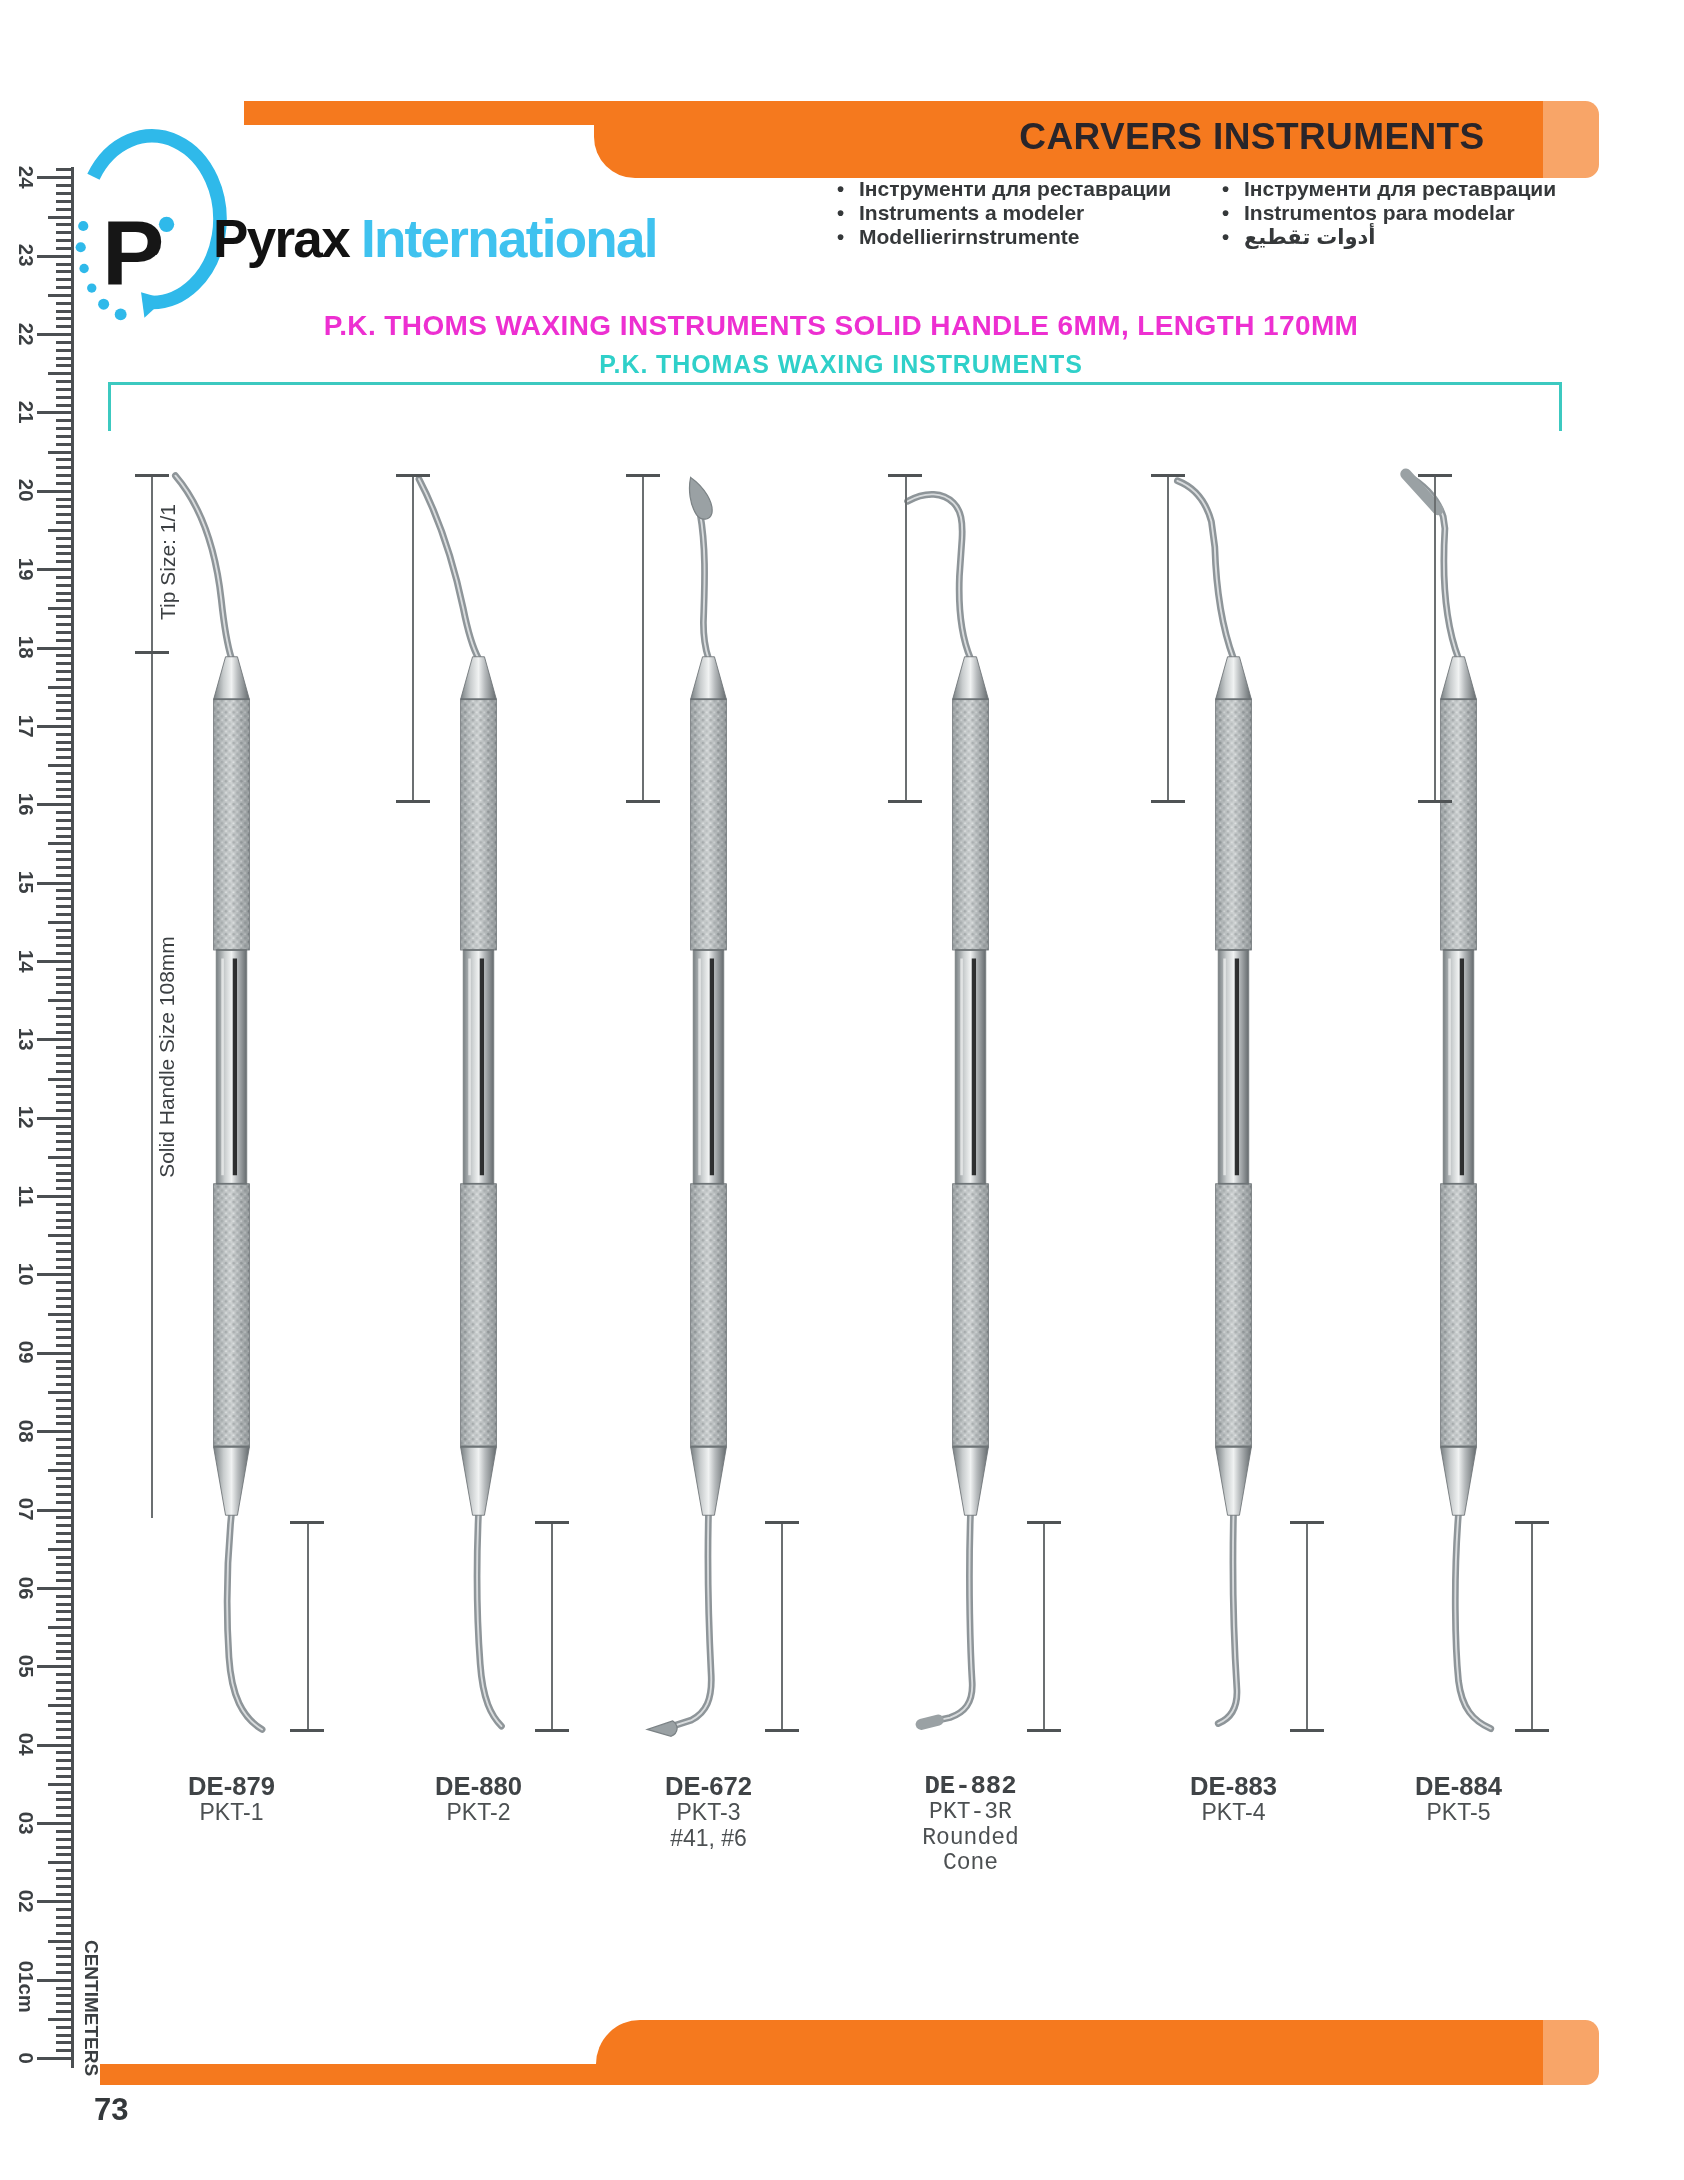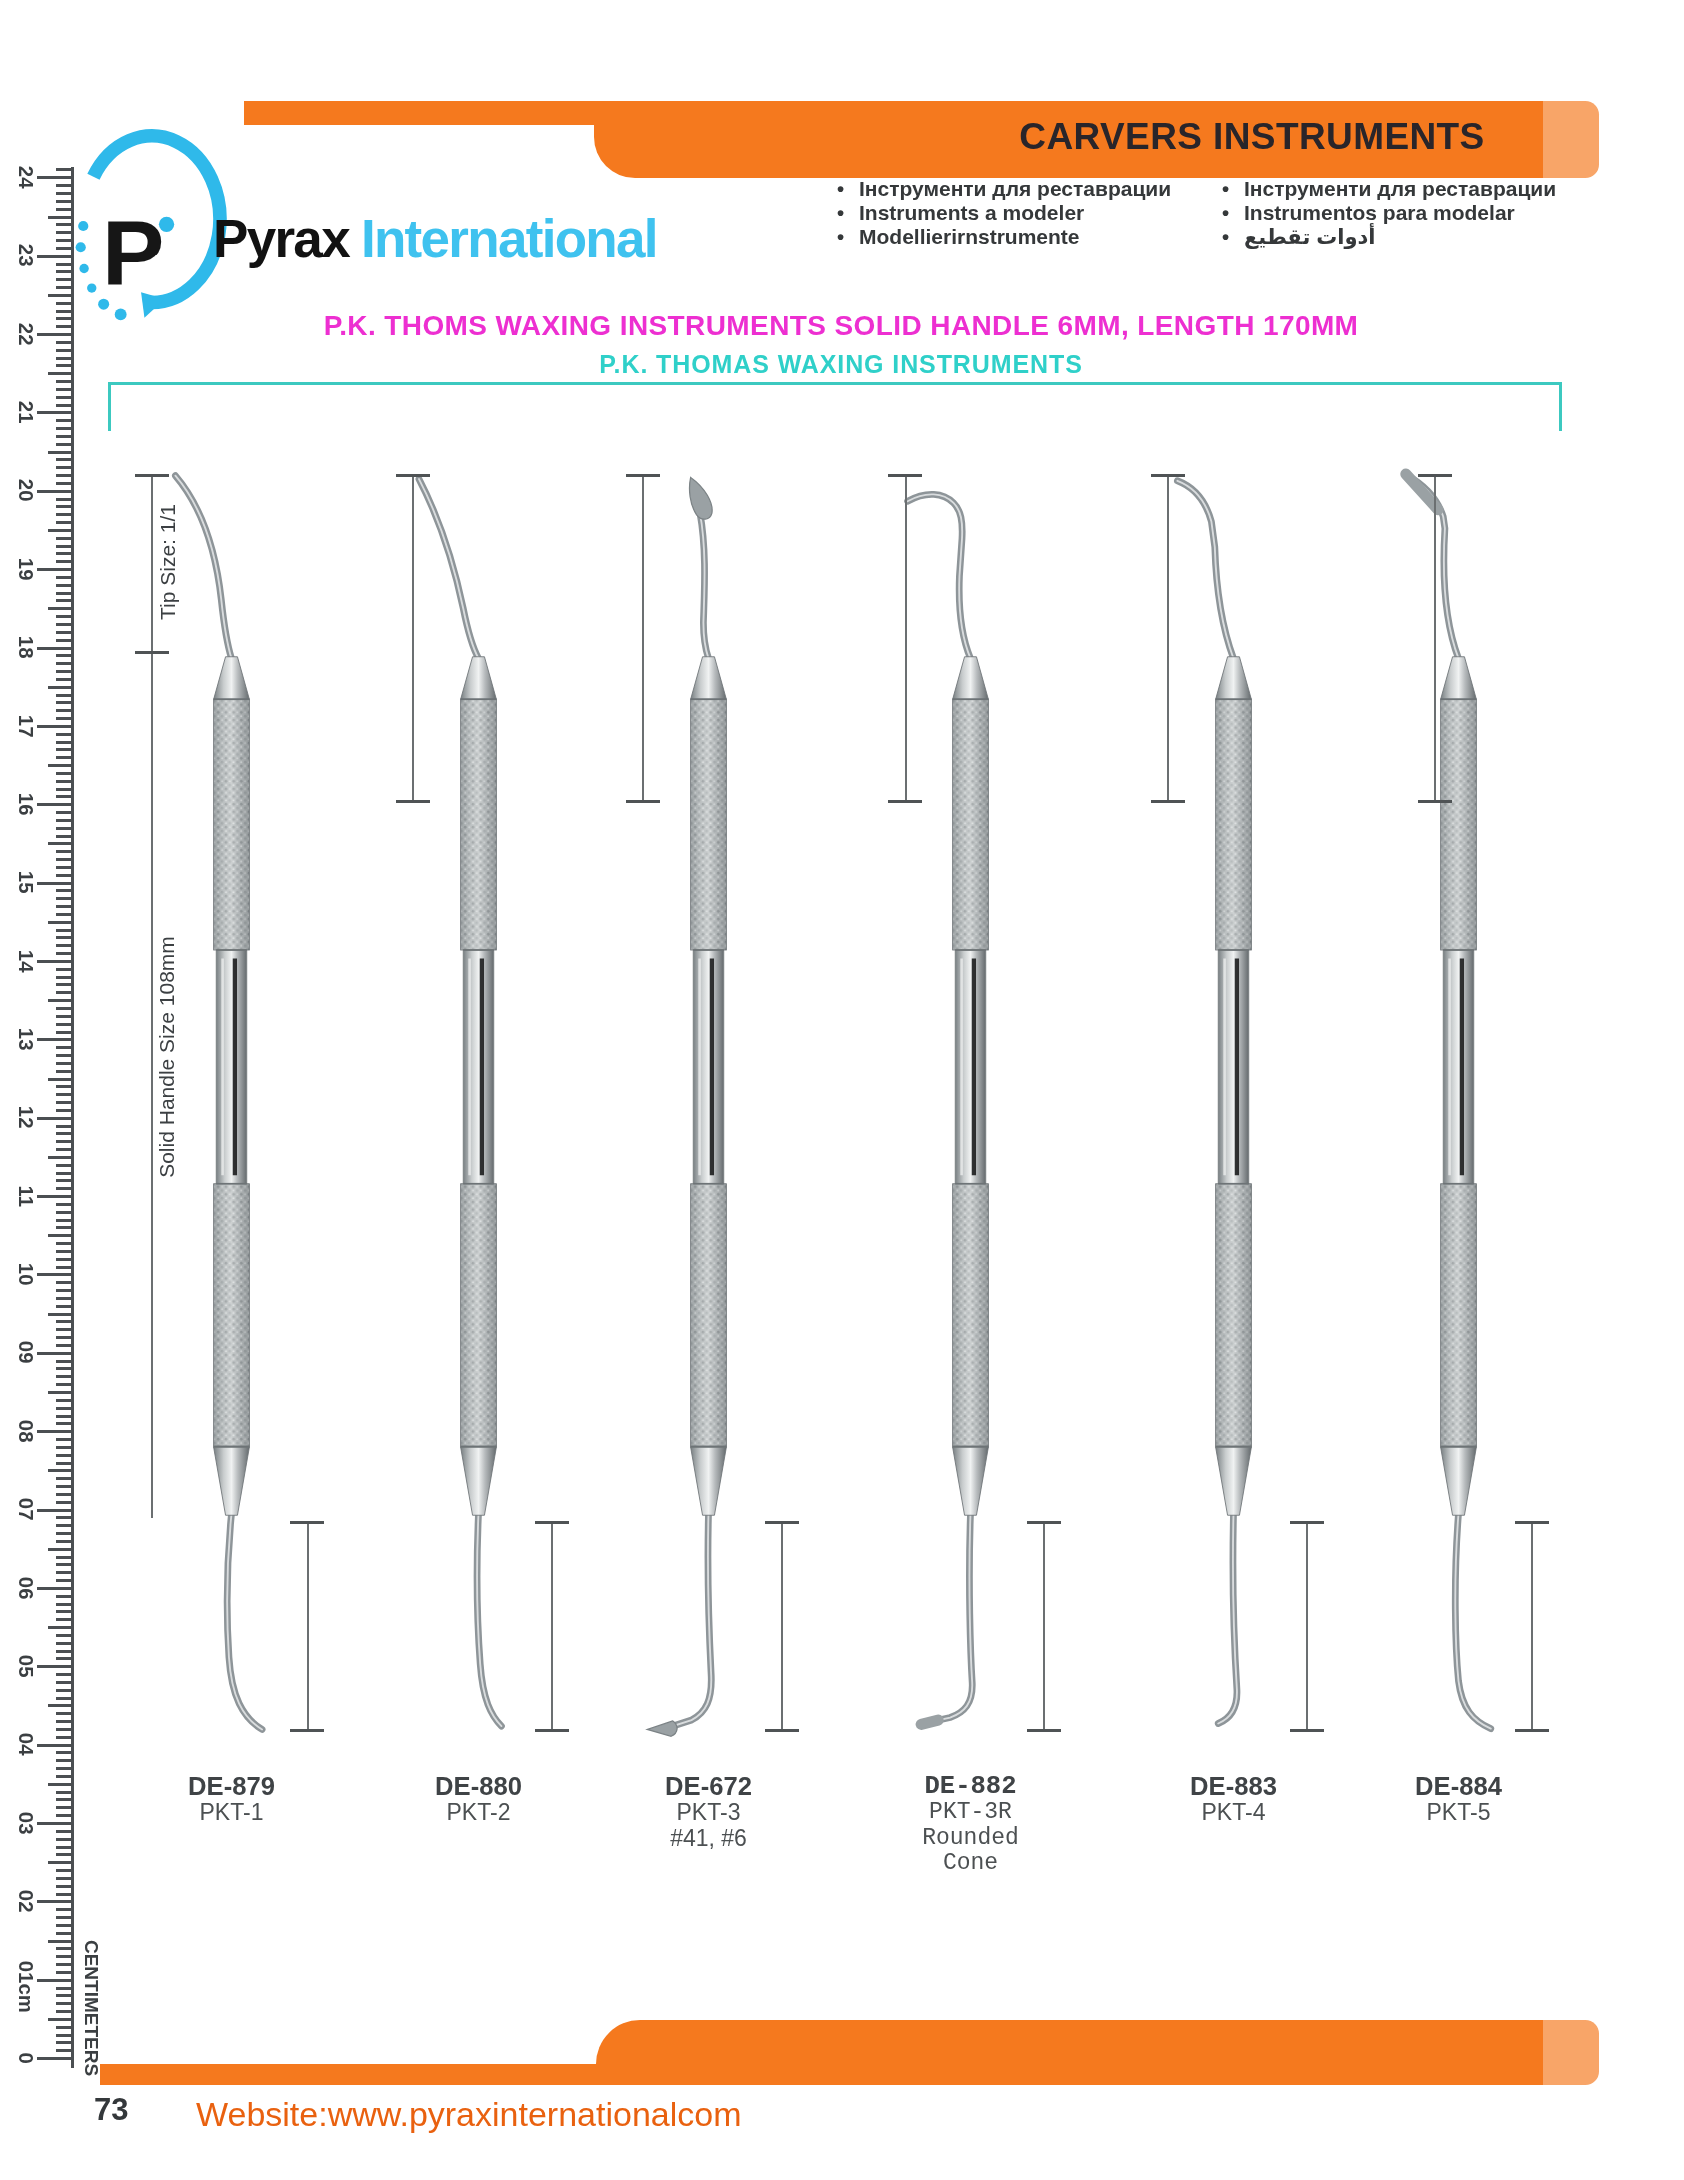--- a/index.html
+++ b/index.html
@@ -686,16 +686,15 @@
           <div class="pcode">DE-884</div>
           <div class="pline">PKT-5</div>
         </div>
       </div>
     </div>
 
   <div class="abs ftr-thick"></div>
   <div class="abs ftr-thin"></div>
   <div class="abs ftr-tab"></div>
   <div class="abs page-num">73</div>
-  <div class="abs ftr-web">Website:www.pyraxinternationalcom</div>
 
 </div>
 
 
 </body></html>

